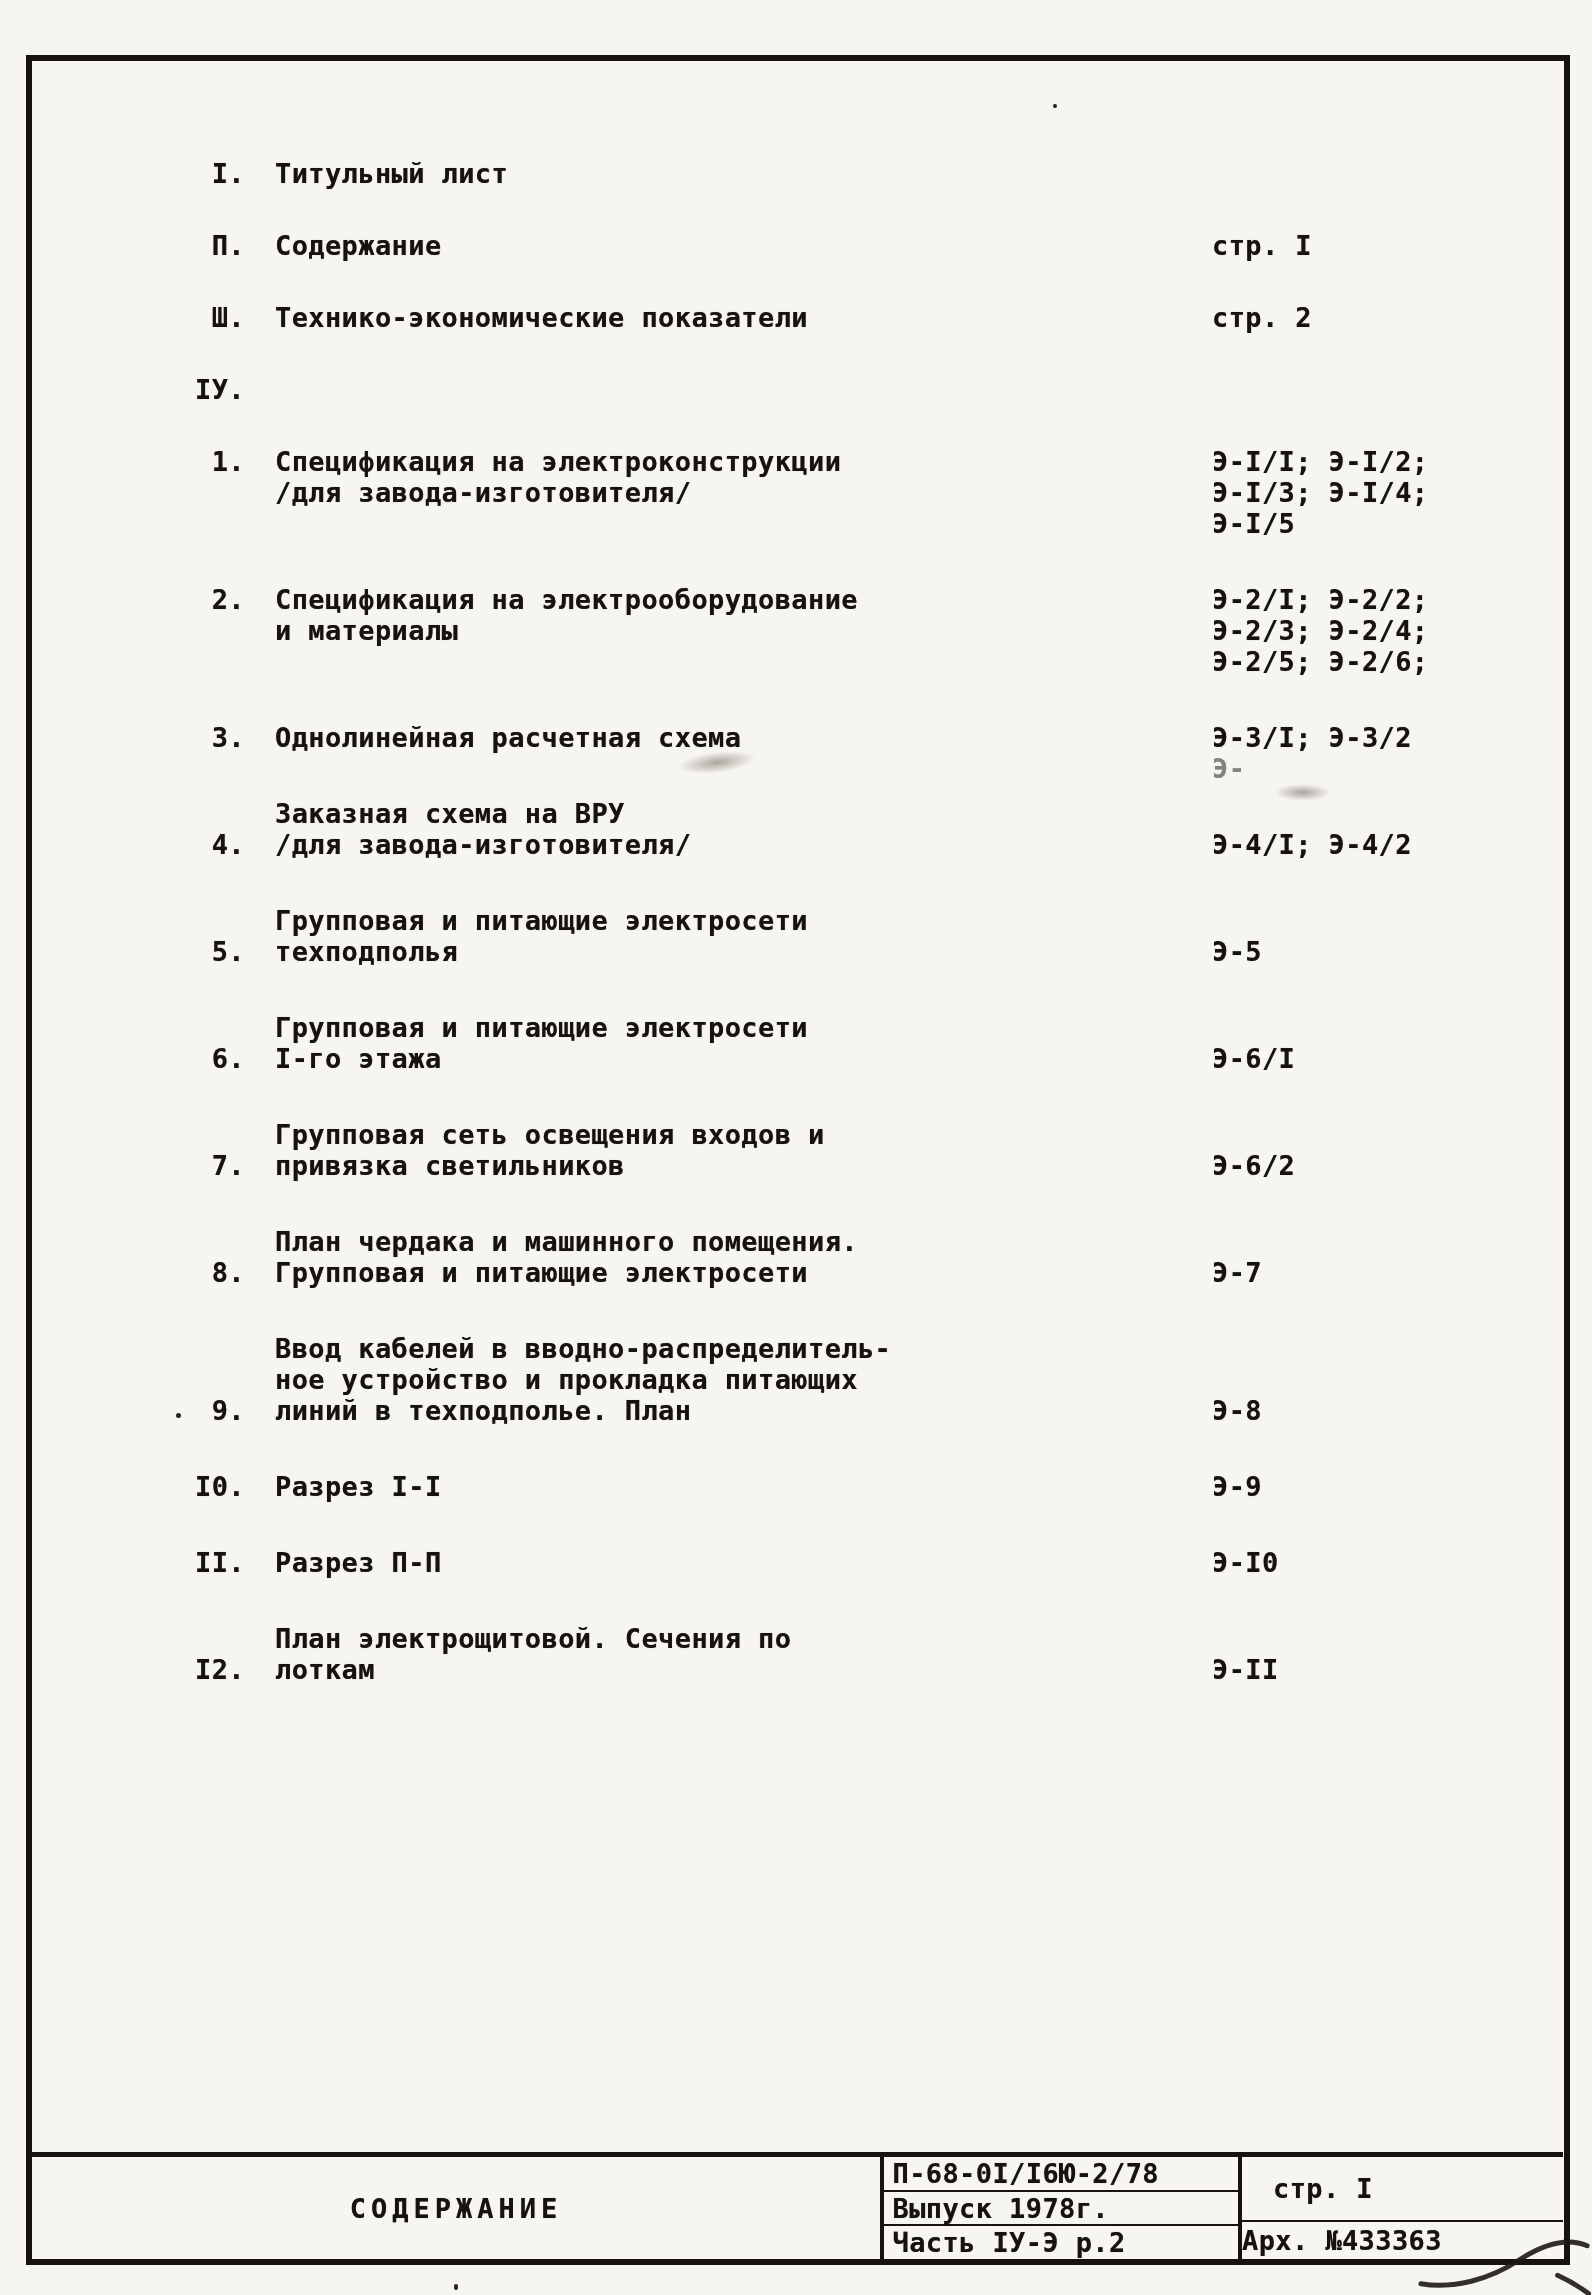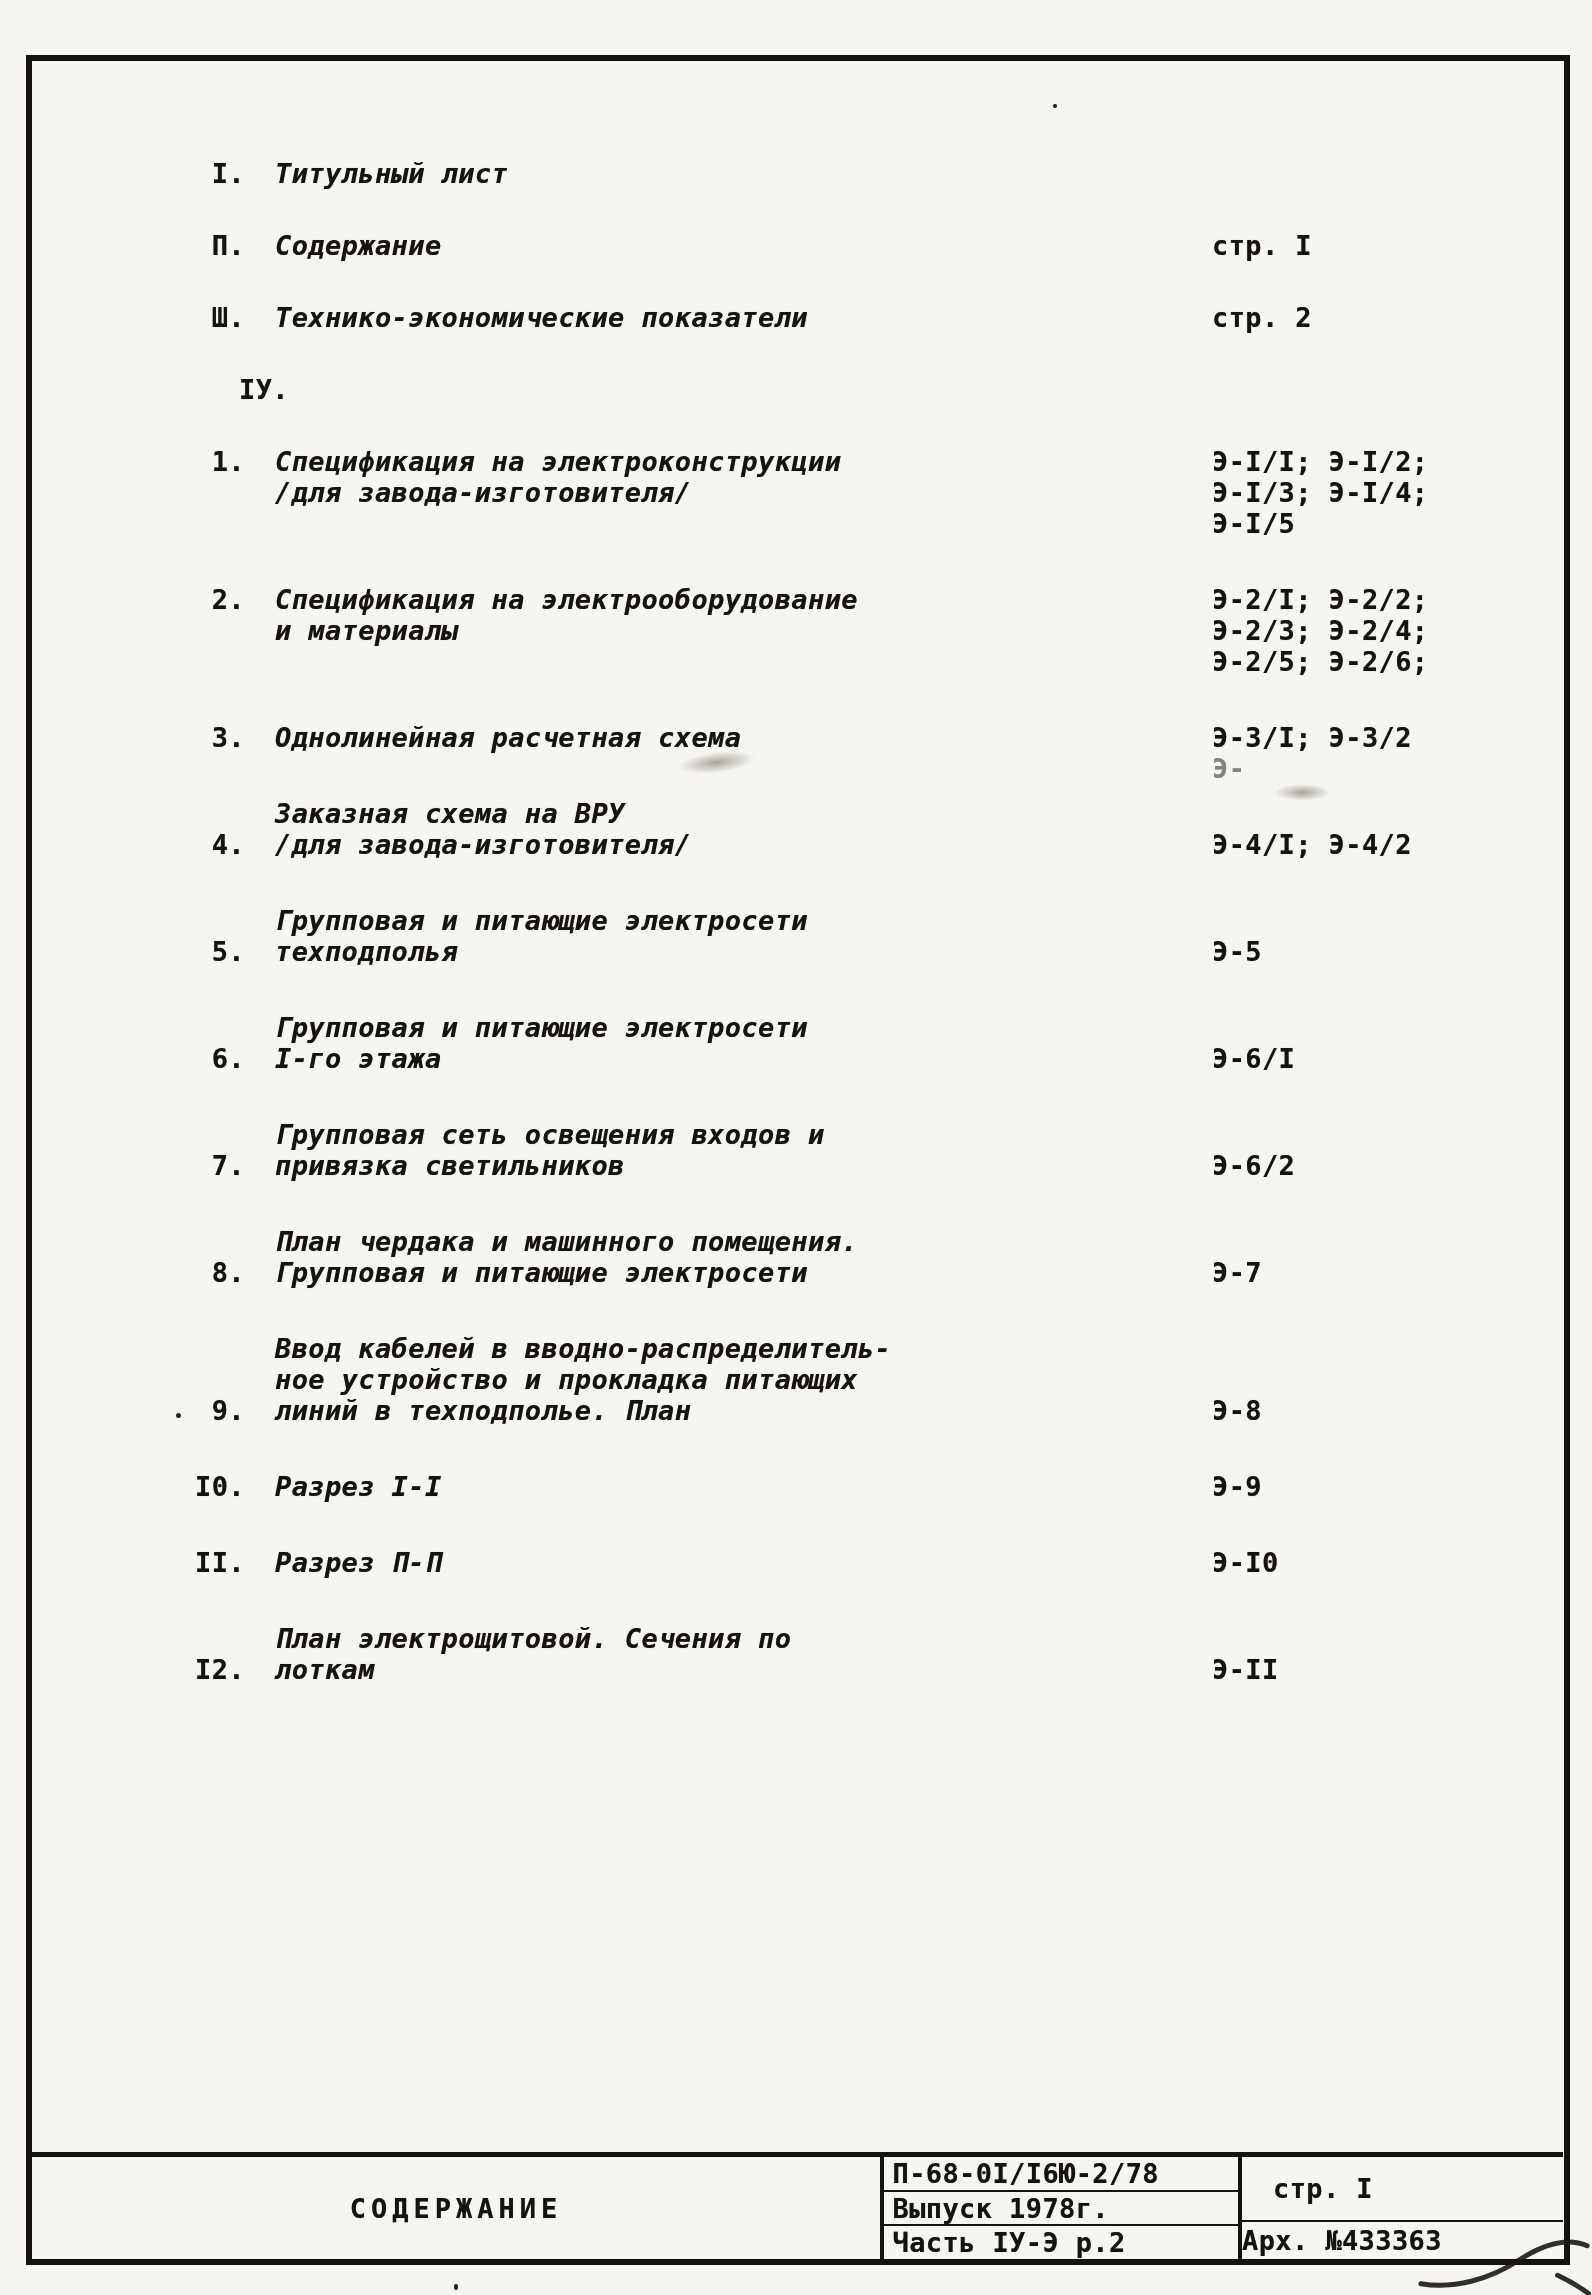--- a/index.html
+++ b/index.html
@@ -36,21 +36,21 @@
   .row {
     display: flex;
     margin-bottom: 45px;
     font-size: 27px;
     line-height: 31px;
     letter-spacing: 0.4px;
     text-shadow: 0 0 0.7px rgba(25,18,10,.55);
   }
   .row.section { margin-bottom: 41px; }
   .num   { flex: 0 0 245px; text-align: right; white-space: pre; }
-  .title { flex: 0 0 937px; margin-left: 30px; font-style: italic; }
+  .title { flex: 0 0 937px; margin-left: 30px; }
   .pages { flex: 1; position: relative; }
   .pages .faint {
     position: absolute;
     top: 31px; left: 0;
     opacity: .5;
     filter: blur(0.7px);
   }
 
   
   .tb {
@@ -129,21 +129,21 @@
       </div>
       <div class="row section" style="align-items: flex-start;">
         <div class="num">Ш.</div>
         <div class="title">
           <div>Технико-экономические показатели</div>
         </div>
         <div class="pages">
           <div>стр. 2</div>
         </div>
       </div>
-      <div class="row section" style="align-items: flex-start; padding-left: 44px;">
+      <div class="row section" style="align-items: flex-start;">
         <div class="num">IУ.</div>
         <div class="pages"></div>
       </div>
       <div class="row item" style="align-items: flex-start;">
         <div class="num">1.</div>
         <div class="title">
           <div>Спецификация на электроконструкции</div>
           <div>/для завода-изготовителя/</div>
         </div>
         <div class="pages">

